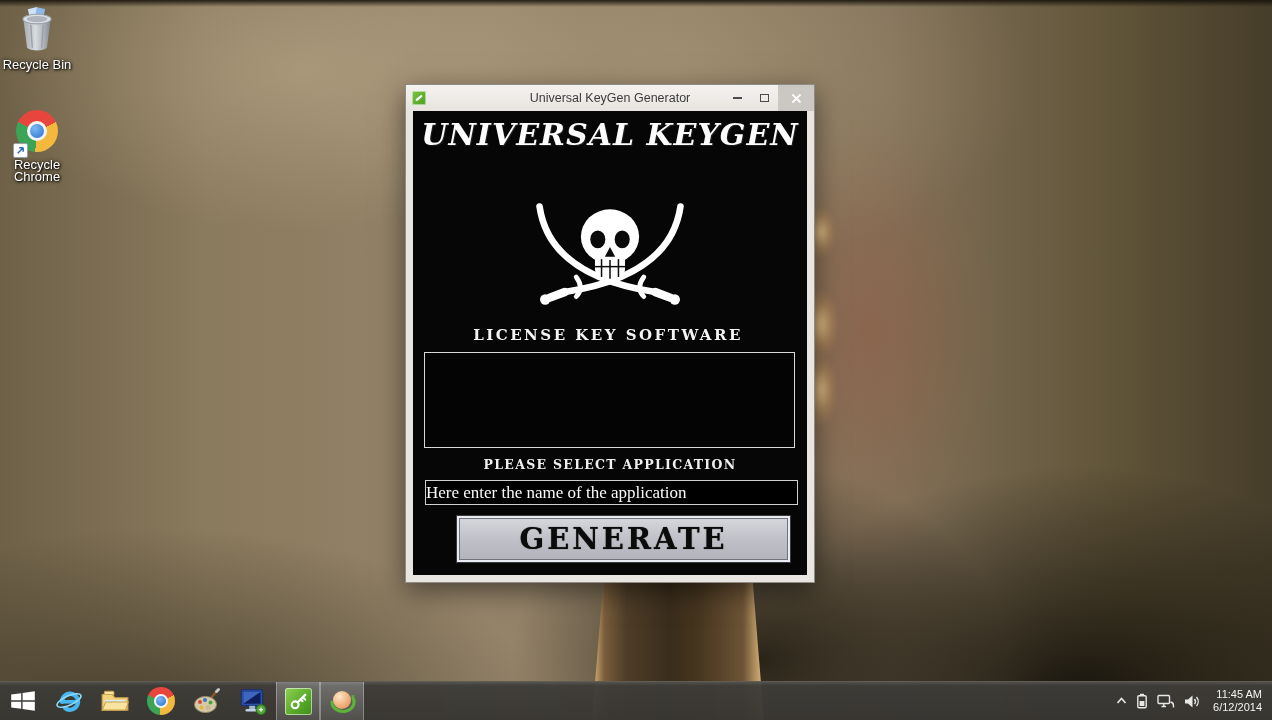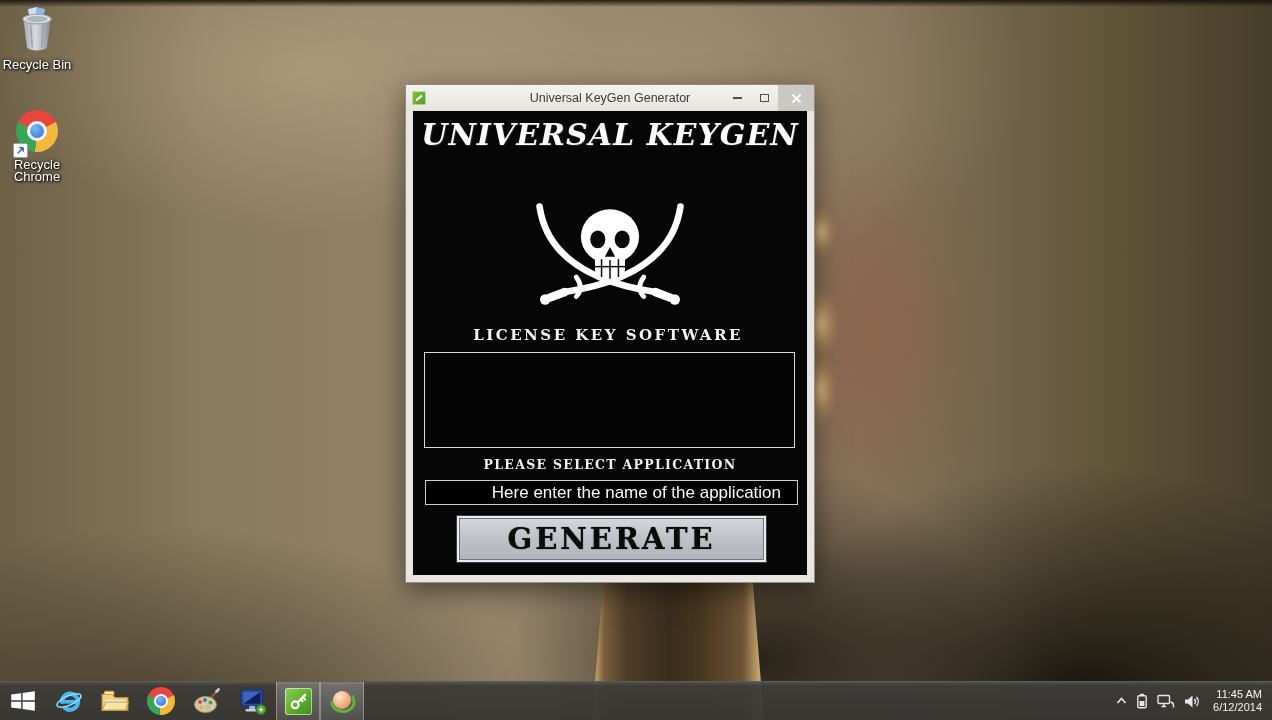--- a/index.html
+++ b/index.html
@@ -71,23 +71,23 @@
   .kg-head1{top:6px;}
   .kg-head2{top:43px;}
   .kg-skull{position:absolute;left:50%;top:88px;transform:translateX(-50%);}
   .kg-tagline{position:absolute;left:0;right:4px;top:215px;text-align:center;color:#f4f4f4;
     font-family:"DejaVu Serif","Liberation Serif",serif;font-weight:bold;font-size:15px;letter-spacing:2.5px;white-space:nowrap;}
   .kg-listbox{position:absolute;left:11px;top:241px;width:371px;height:96px;box-sizing:border-box;
     background:#040404;border:1px solid #d8d8d8;}
   .kg-prompt{position:absolute;left:0;right:0;top:346px;text-align:center;color:#efefef;
     font-family:"DejaVu Serif","Liberation Serif",serif;font-weight:bold;font-size:12.5px;letter-spacing:1.3px;}
   .kg-input{position:absolute;left:12px;top:369px;width:373px;height:25px;box-sizing:border-box;
-    background:#000;border:1px solid #cfcfcf;color:#fafafa;font-family:Liberation Sans, sans-serif;
-    font-size:17px;text-align:right;padding:0 16px;outline:none;}
-  .kg-generate{position:absolute;left:44px;top:405px;width:309px;height:46px;box-sizing:border-box;
+    background:#000;border:1px solid #cfcfcf;color:#fafafa;font-family:Liberation Serif, serif;
+    font-size:17px;text-align:left;padding:0 0;outline:none;}
+  .kg-generate{position:absolute;left:44px;top:405px;width:333px;height:46px;box-sizing:border-box;
     background:linear-gradient(180deg,#d6d7dc 0%,#bebfc6 55%,#b3b4bb 100%);
     border:2px solid #eaecf4;box-shadow:inset 0 0 0 1px #73747a, 0 0 0 1px #3a3a3e;
     color:#0b0b0b;font-family:"DejaVu Serif","Liberation Serif",serif;font-weight:bold;
     font-size:29px;letter-spacing:3px;text-shadow:0 0 1px #2a2a2a;cursor:pointer;}
 
   
   .taskbar{position:absolute;left:0;right:0;bottom:0;height:38px;
     background:linear-gradient(180deg, rgba(84,82,78,0.96) 0%, rgba(62,60,56,0.96) 10%, rgba(56,54,50,0.96) 100%);
     border-top:1px solid rgba(110,108,100,0.7);display:flex;align-items:stretch;z-index:30;}
   .tb-item{width:46px;display:grid;place-items:center;cursor:pointer;}

